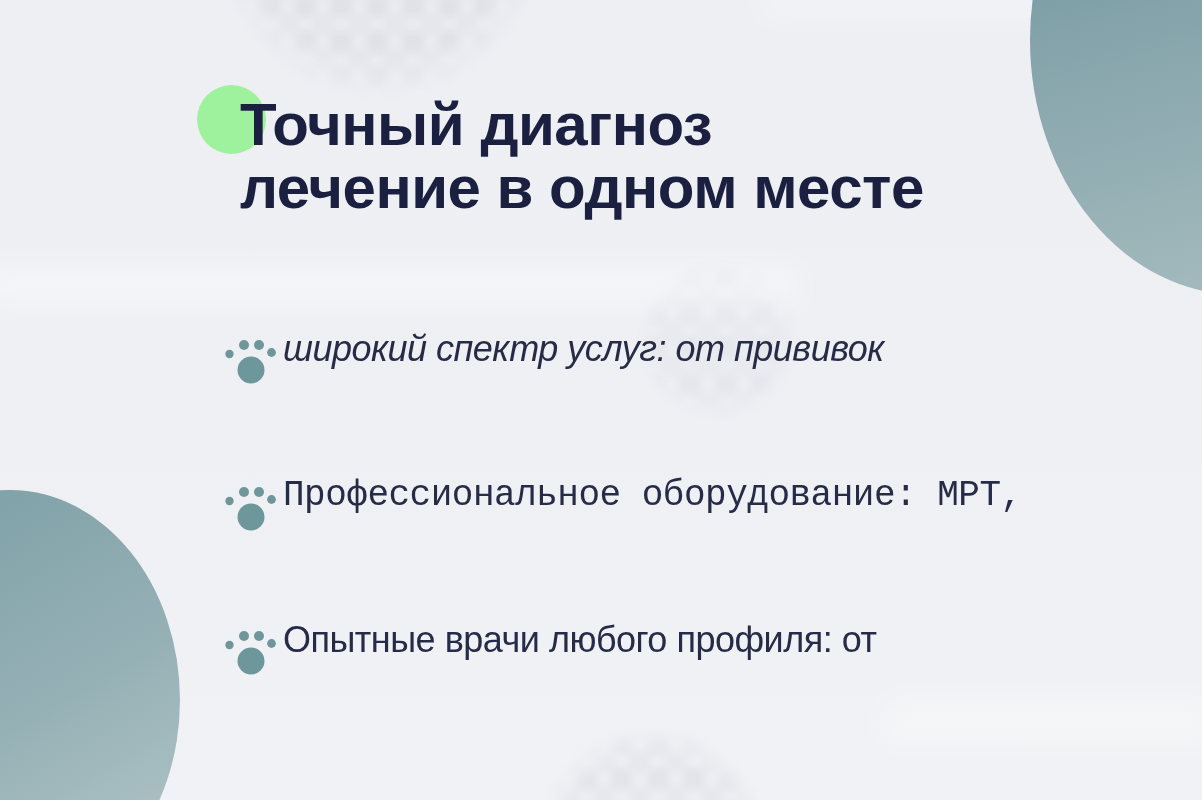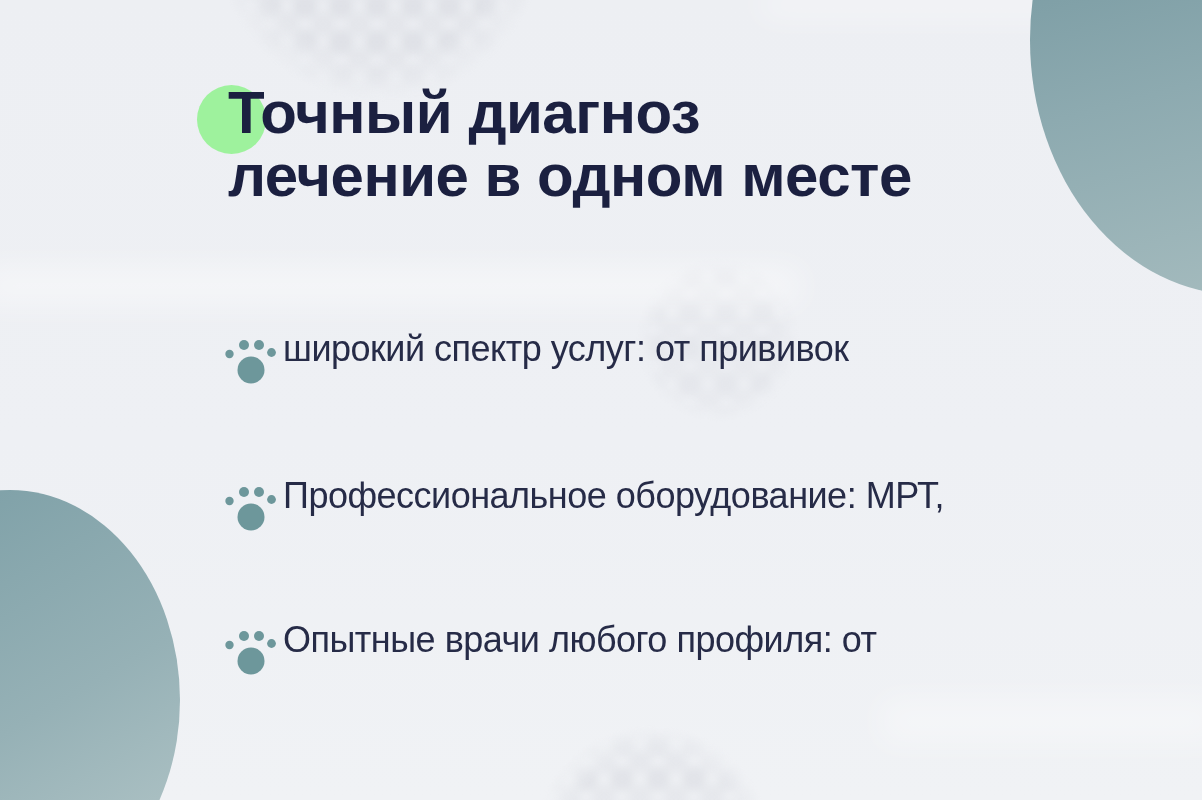--- a/index.html
+++ b/index.html
@@ -40,30 +40,30 @@
     left:-160px;top:490px;width:340px;height:420px;
     background:linear-gradient(150deg,#7fa1a8 12%,#96b1b6 55%,#b3c6c8 95%);
   }
   
   .green-dot{
     position:absolute;left:197px;top:85px;width:69px;height:69px;
     border-radius:50%;background:#9ef29d;z-index:2;
   }
   
   .title{
-    position:absolute;left:228px;top:81px;margin:0;z-index:3;
+    position:absolute;left:228px;top:81px;margin:12px;z-index:3;
     font-size:60px;line-height:63px;font-weight:bold;
     letter-spacing:-0.5px;color:#1b2040;
   }
   .title span{display:block;white-space:nowrap;}
   
   .bullets{list-style:none;margin:0;padding:0;}
   .bullet{position:absolute;left:225px;z-index:3;}
-  .bullet-1{top:326px;}
-  .bullet-2{top:473px;}
+  .bullet-1{top:326px;font-style:italic;}
+  .bullet-2{top:473px;font-family:Liberation Mono, monospace;}
   .bullet-3{top:617px;}
   .paw{position:absolute;left:0;top:13px;width:52px;height:50px;}
   .bullet-text{
     margin-left:58px;
     font-size:36px;line-height:45px;letter-spacing:-0.5px;
     color:#262b47;
   }
   .bullet-text span{display:block;white-space:nowrap;}
 </style>
 </head>

